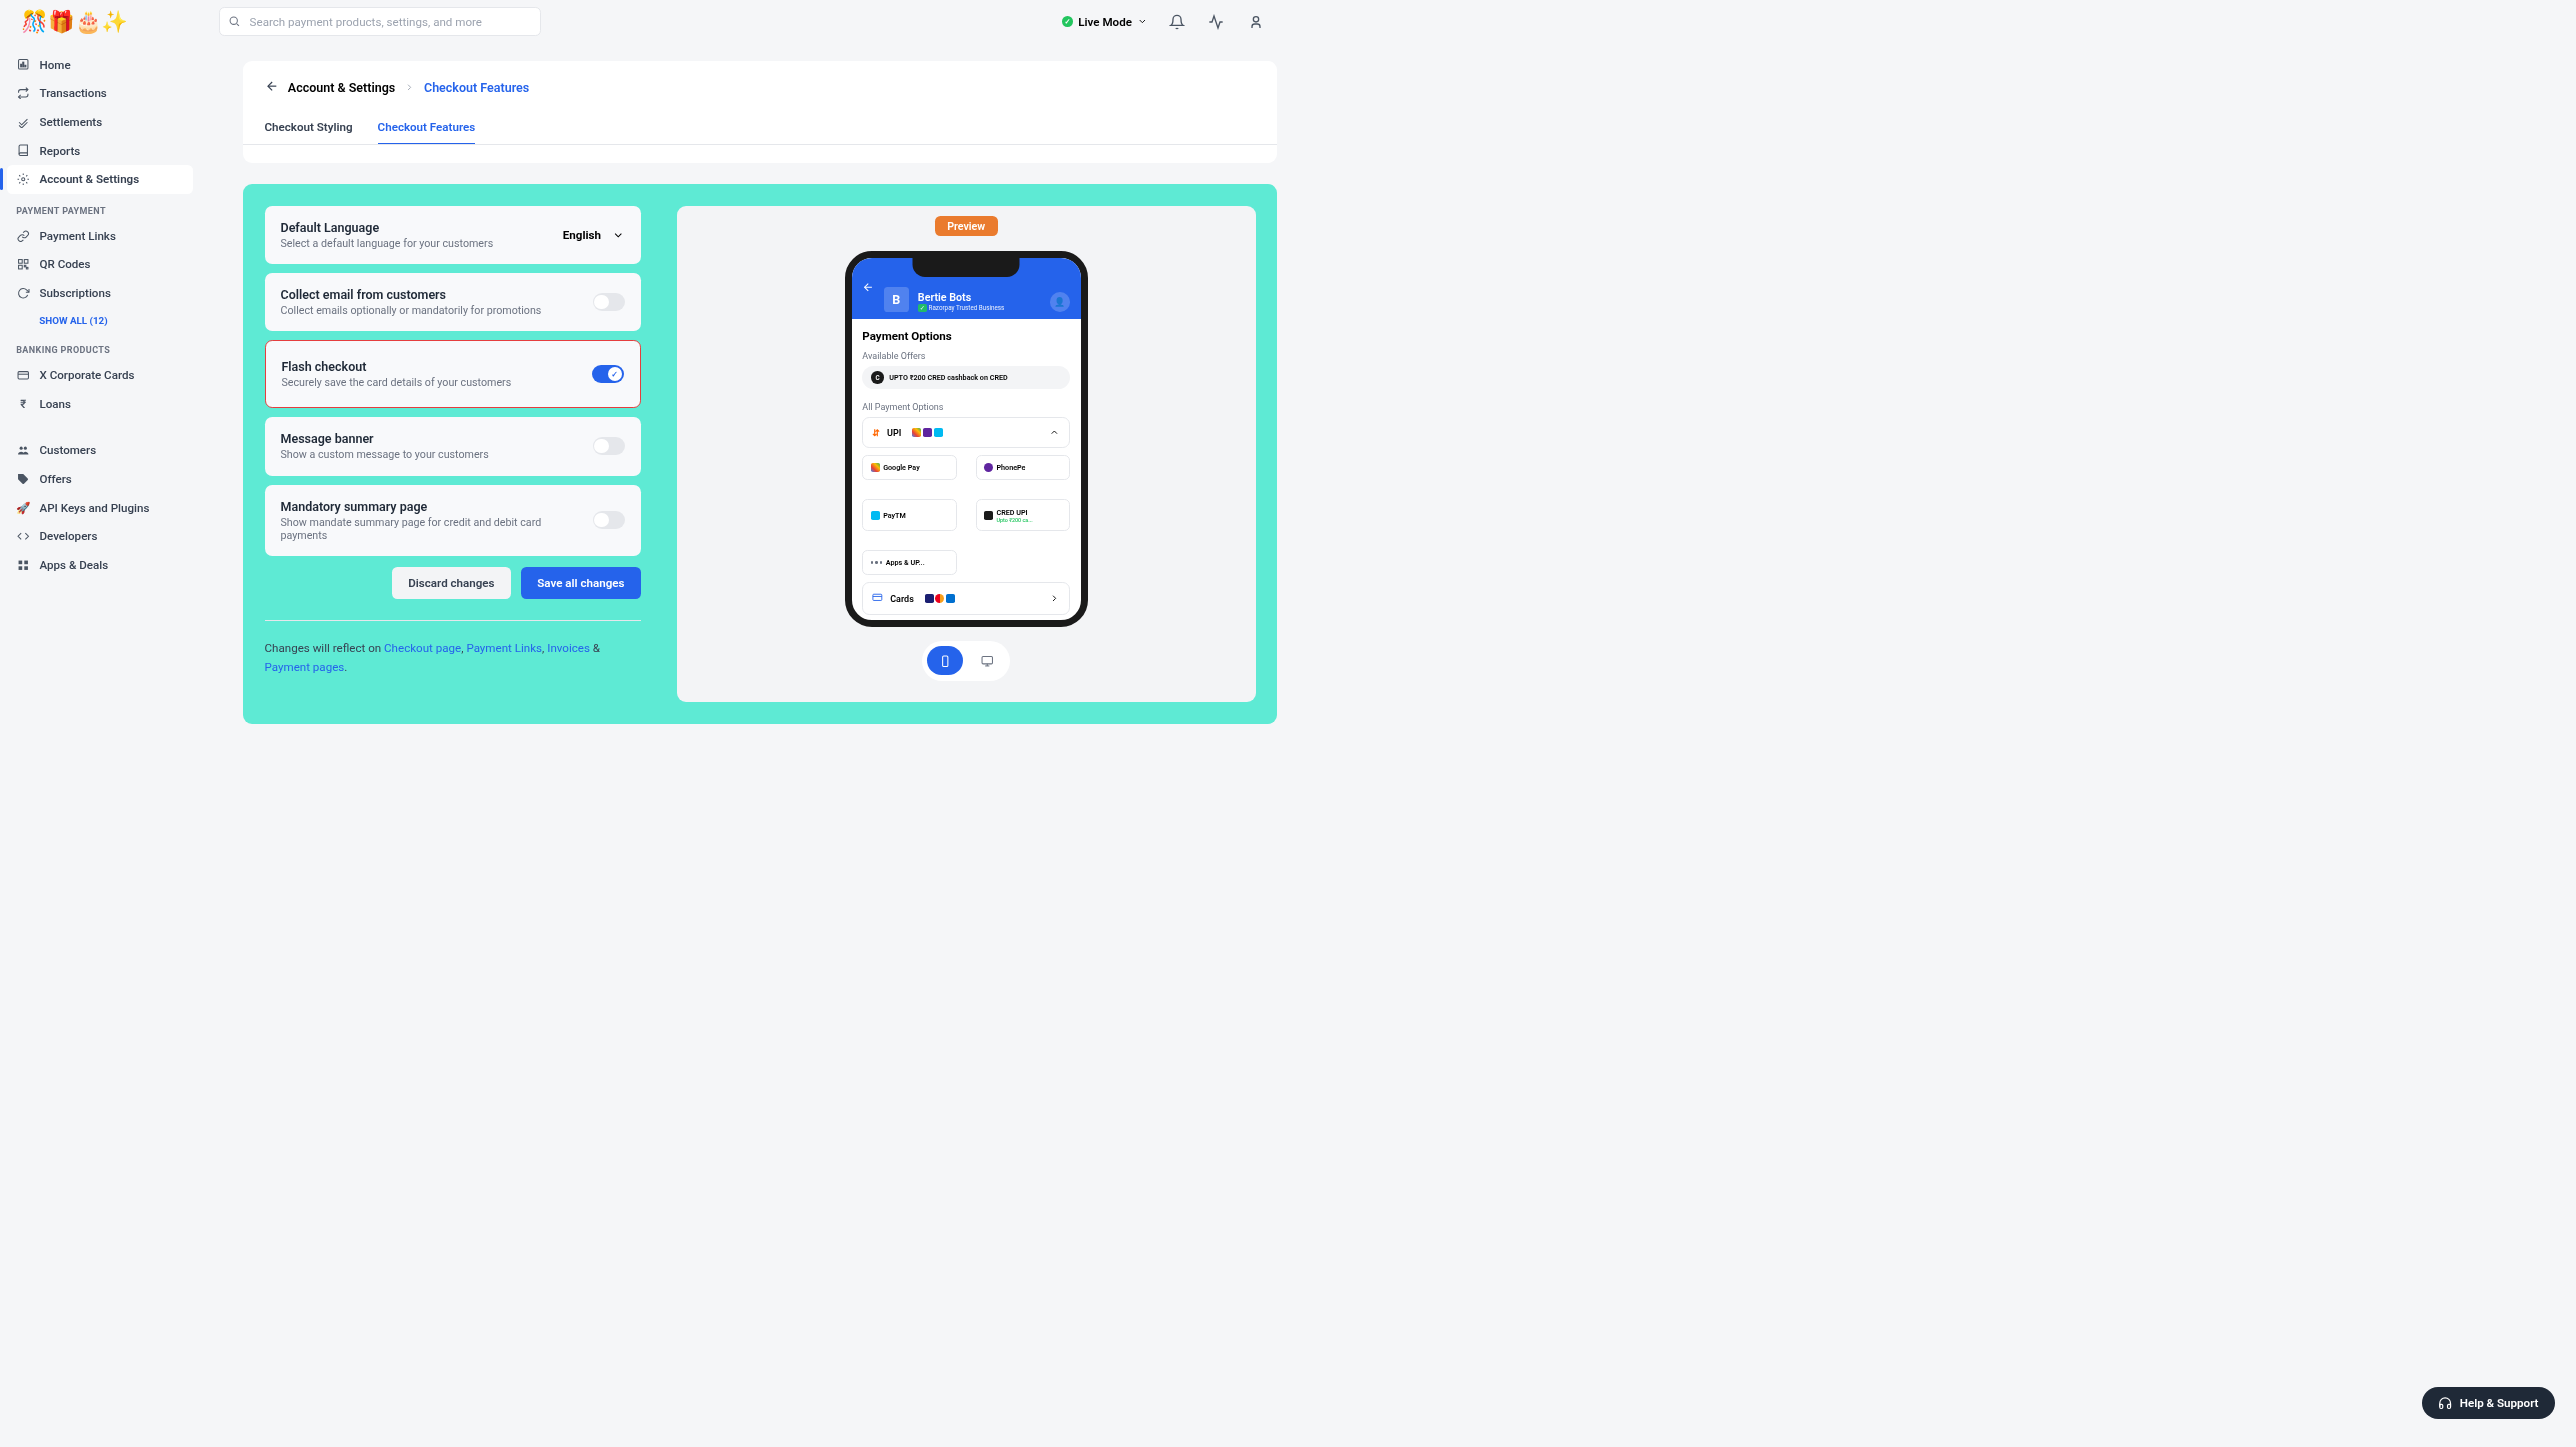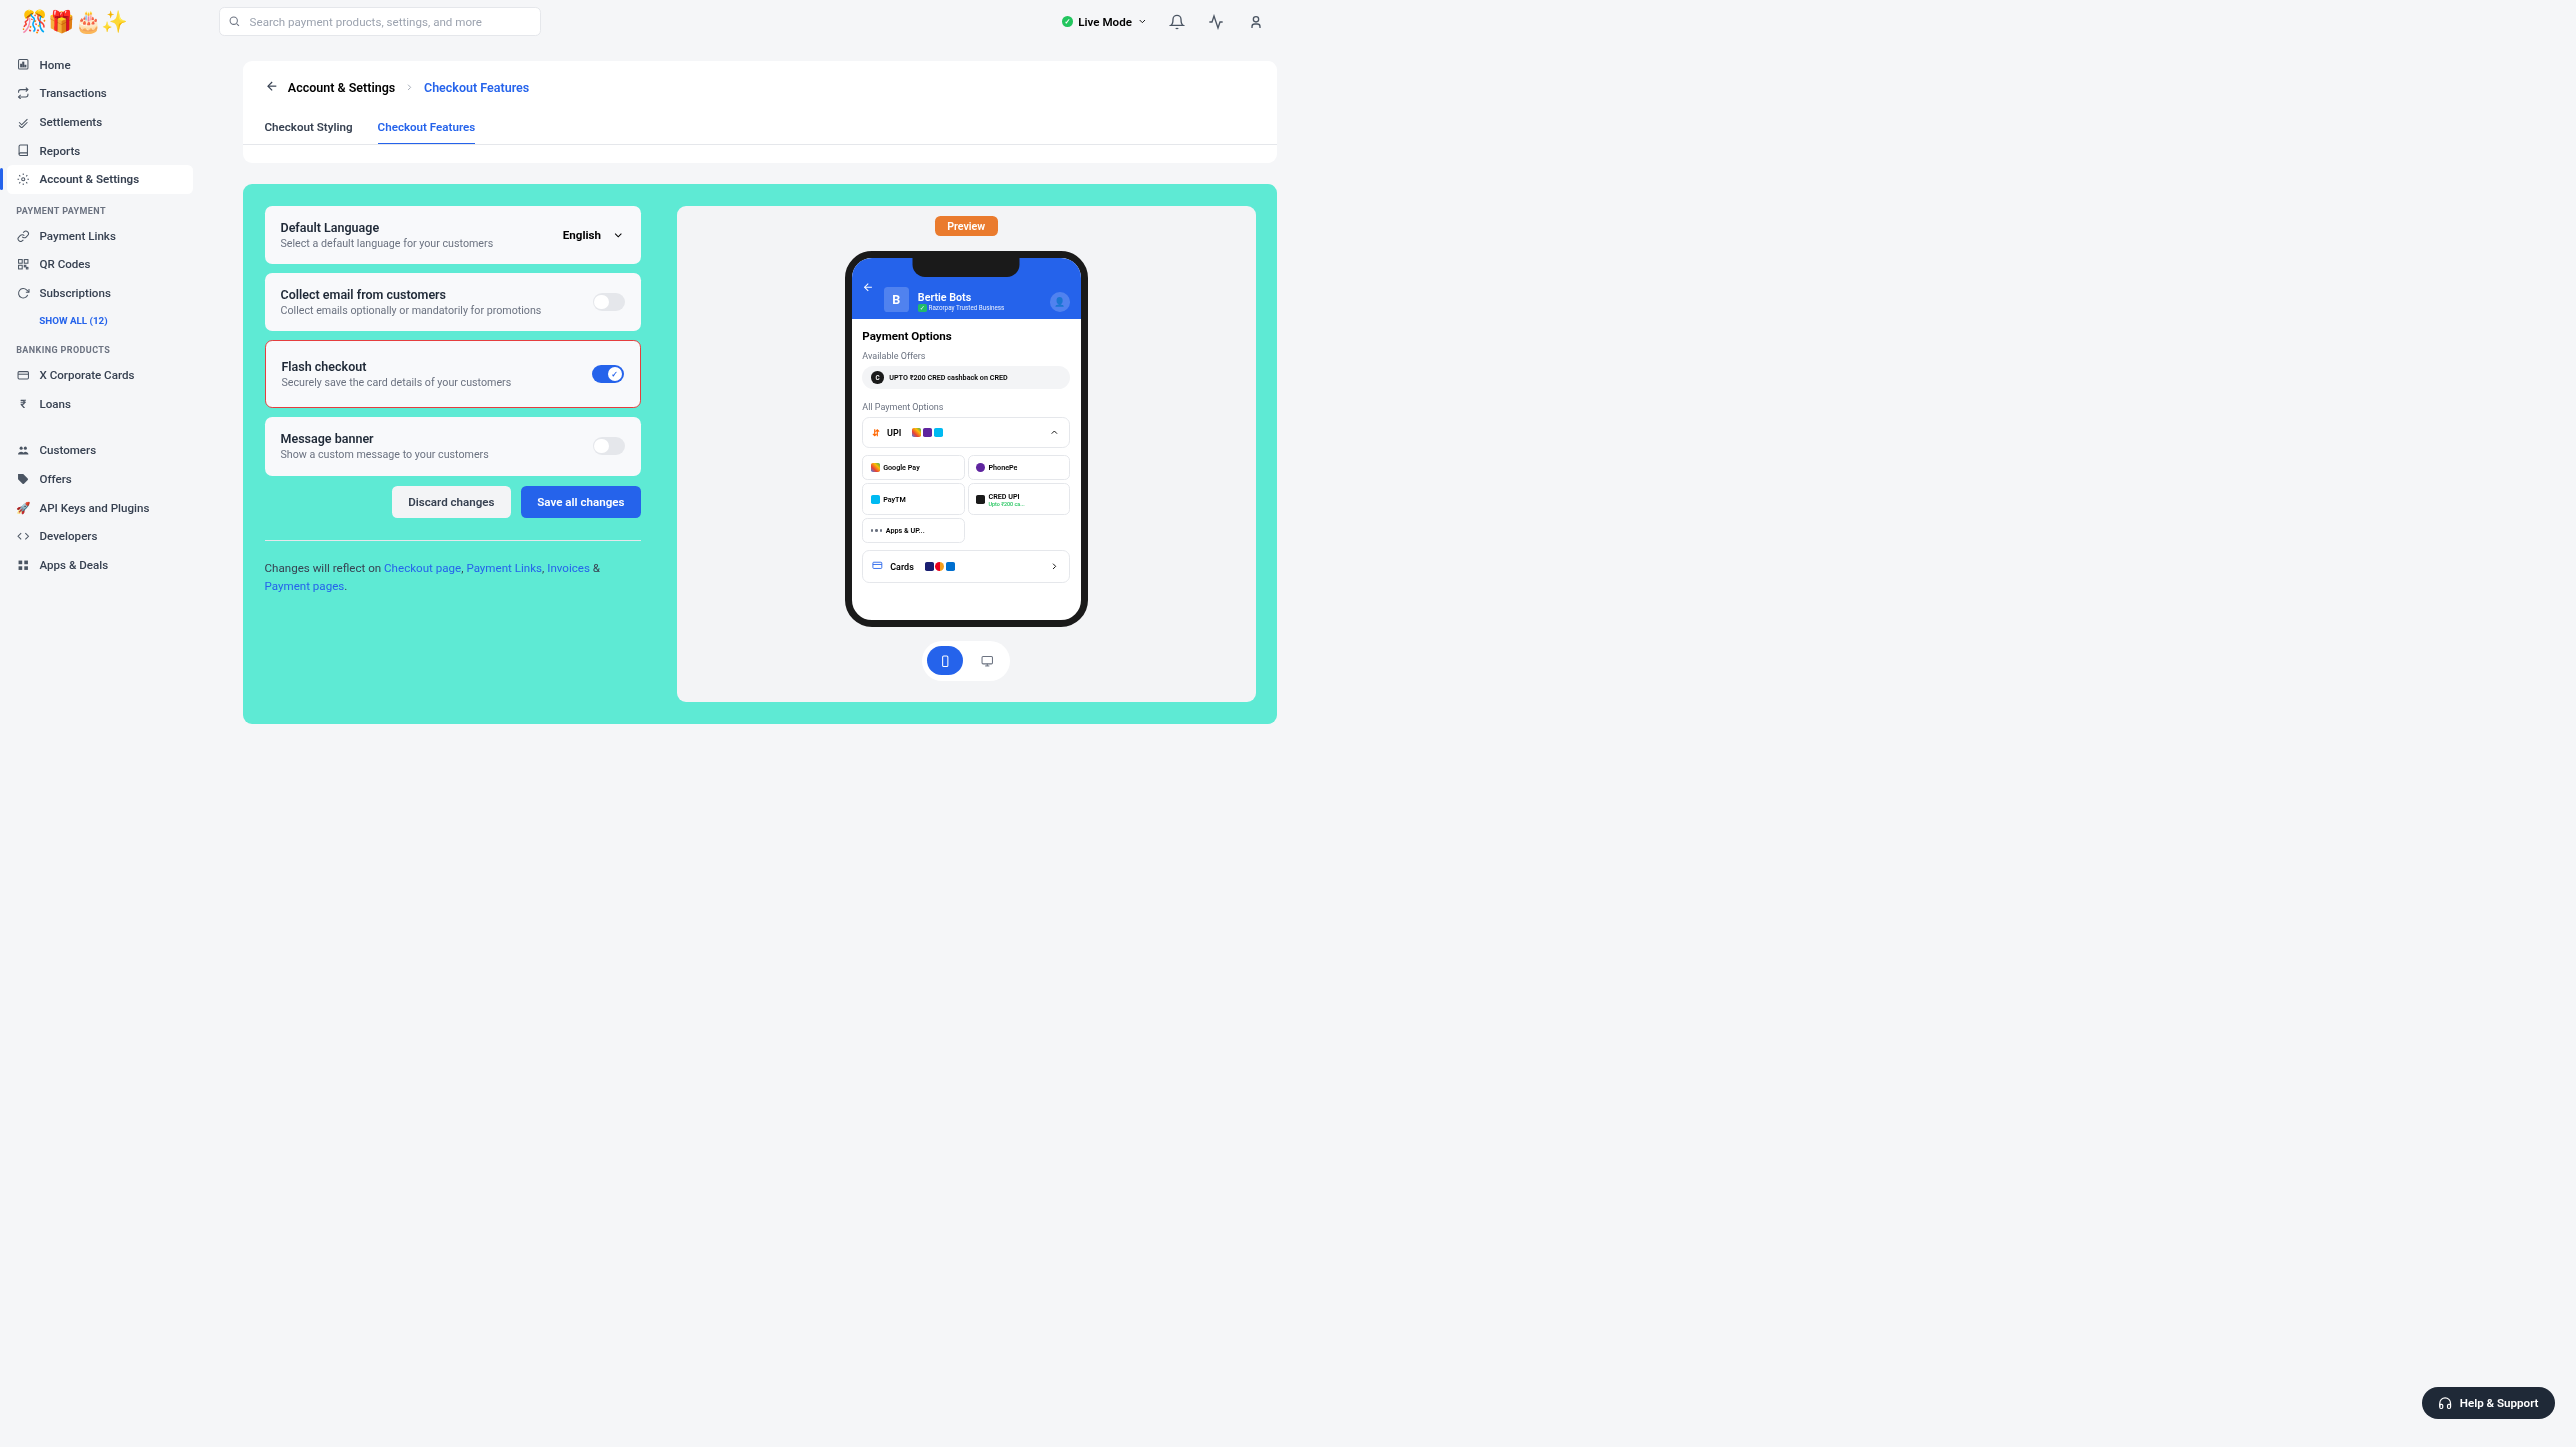--- a/index.html
+++ b/index.html
@@ -397,21 +397,21 @@
       margin-bottom: 7.2px;
       display: flex;
       align-items: center;
       gap: 7.2px;
       font-size: 9px;
       font-weight: 600;
     }
     .pay-grid {
       display: grid;
       grid-template-columns: 1fr 1fr;
-      gap: 3px;
+      gap: 19px;
       margin-top: 3px;
     }
     .pay-tile {
       border: 0.9px solid #e5e7eb;
       border-radius: 5.4px;
       padding: 7.2px;
       display: flex;
       align-items: center;
       gap: 3.6px;
       font-size: 7.2px;
@@ -699,20 +699,27 @@
         </div>
 
         <div class="setting-row">
           <div>
             <div class="setting-title">Message banner</div>
             <div class="setting-desc">Show a custom message to your customers</div>
           </div>
           <div class="toggle"></div>
         </div>
 
+        <div class="setting-row">
+          <div>
+            <div class="setting-title">Mandatory summary page</div>
+            <div class="setting-desc">Show mandate summary page for credit and debit card payments</div>
+          </div>
+          <div class="toggle"></div>
+        </div>
 
         <div class="btn-row">
           <button class="btn btn-secondary">Discard changes</button>
           <button class="btn btn-primary">Save all changes</button>
         </div>
 
         <div class="footer-note">
           <span>Changes will reflect on </span><span class="link">Checkout page</span>, <span class="link">Payment Links</span>, <span class="link">Invoices</span> &amp; <span class="link">Payment pages</span>.
         </div>
       </div>

